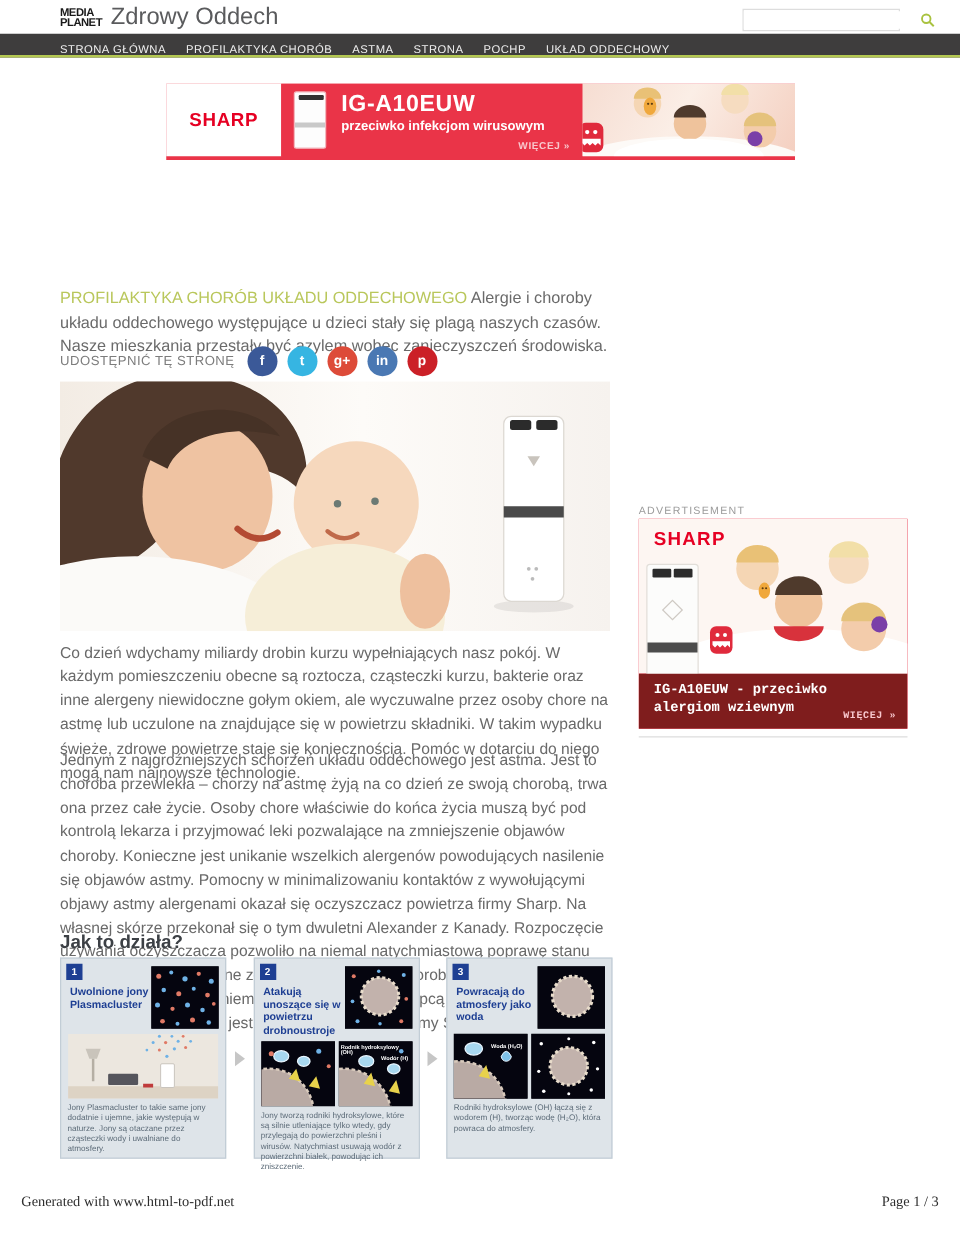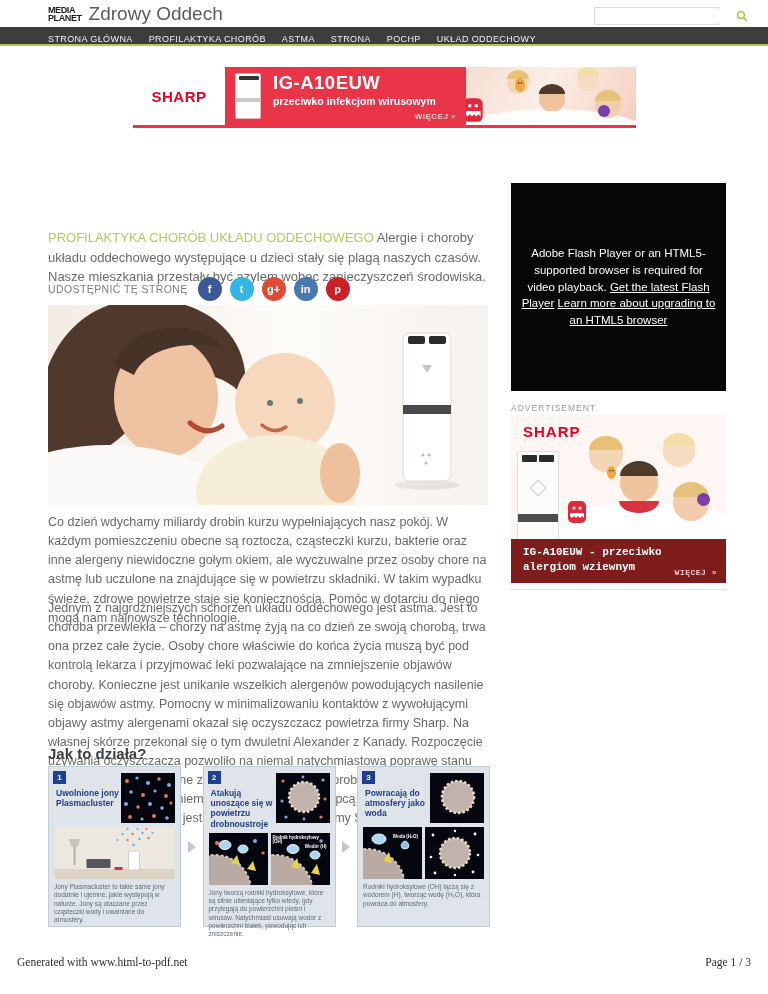--- a/index.html
+++ b/index.html
@@ -379,23 +379,20 @@
               <circle cx="48" cy="45" r="1.4" fill="#fff"></circle>
             <circle cx="30" cy="4" r="1.2" fill="#fff"></circle>
               <circle cx="30" cy="48" r="1.2" fill="#fff"></circle>
           </svg>
         </div>
       </div>
       <div class="p-cap">Rodniki hydroksylowe (OH) łączą się z wodorem (H), tworząc wodę (H₂O), która powraca do atmosfery.</div>
     </div>
   </div>
 
-  <div class="video">
-    <div class="video-inner"><span>Adobe Flash Player or an HTML5-supported browser is required for video playback. </span><a>Get the latest Flash Player</a> <a>Learn more about upgrading to an HTML5 browser</a></div>
-  </div>
 
   <div class="ad-label">ADVERTISEMENT</div>
 
   <div class="ad">
     <div class="ad-photo">
       <svg viewBox="0 0 215 124" width="215" height="124">
         <rect width="215" height="124" fill="#fdf6f2"></rect>
         <ellipse cx="130" cy="128" rx="120" ry="40" fill="#ffffff"></ellipse>
         <circle cx="95" cy="40" r="17" fill="#f5d6b4"></circle>
           <path d="M78,35 a17,14 0 0 1 34,0 z" fill="#e9c176"></path>

